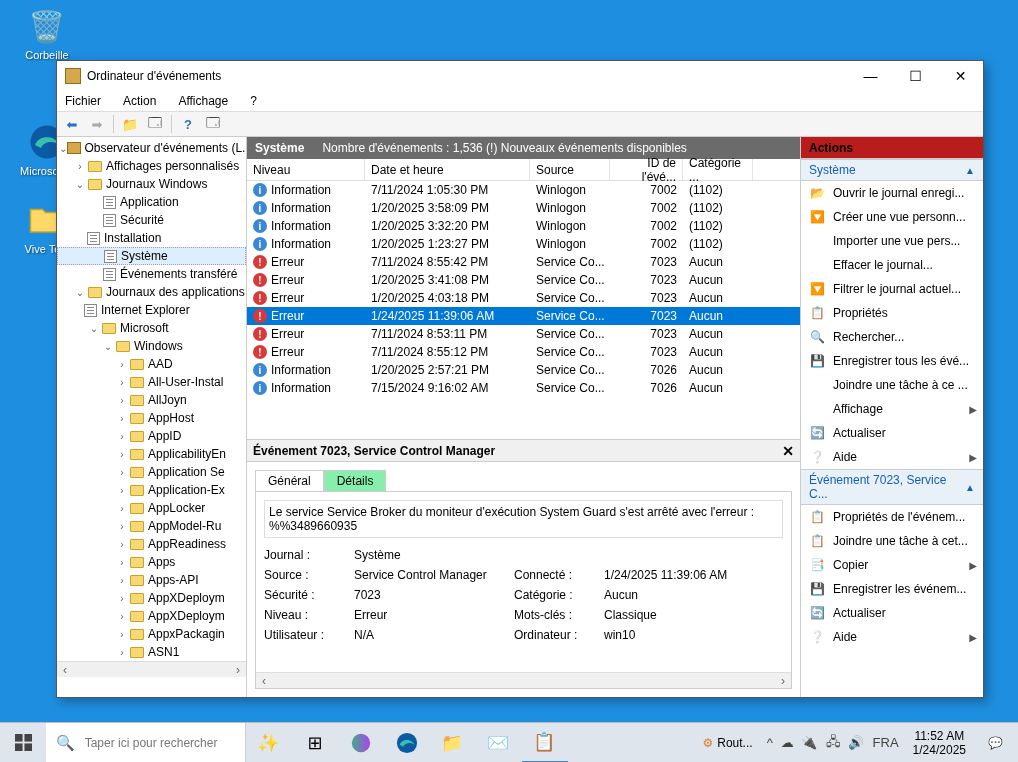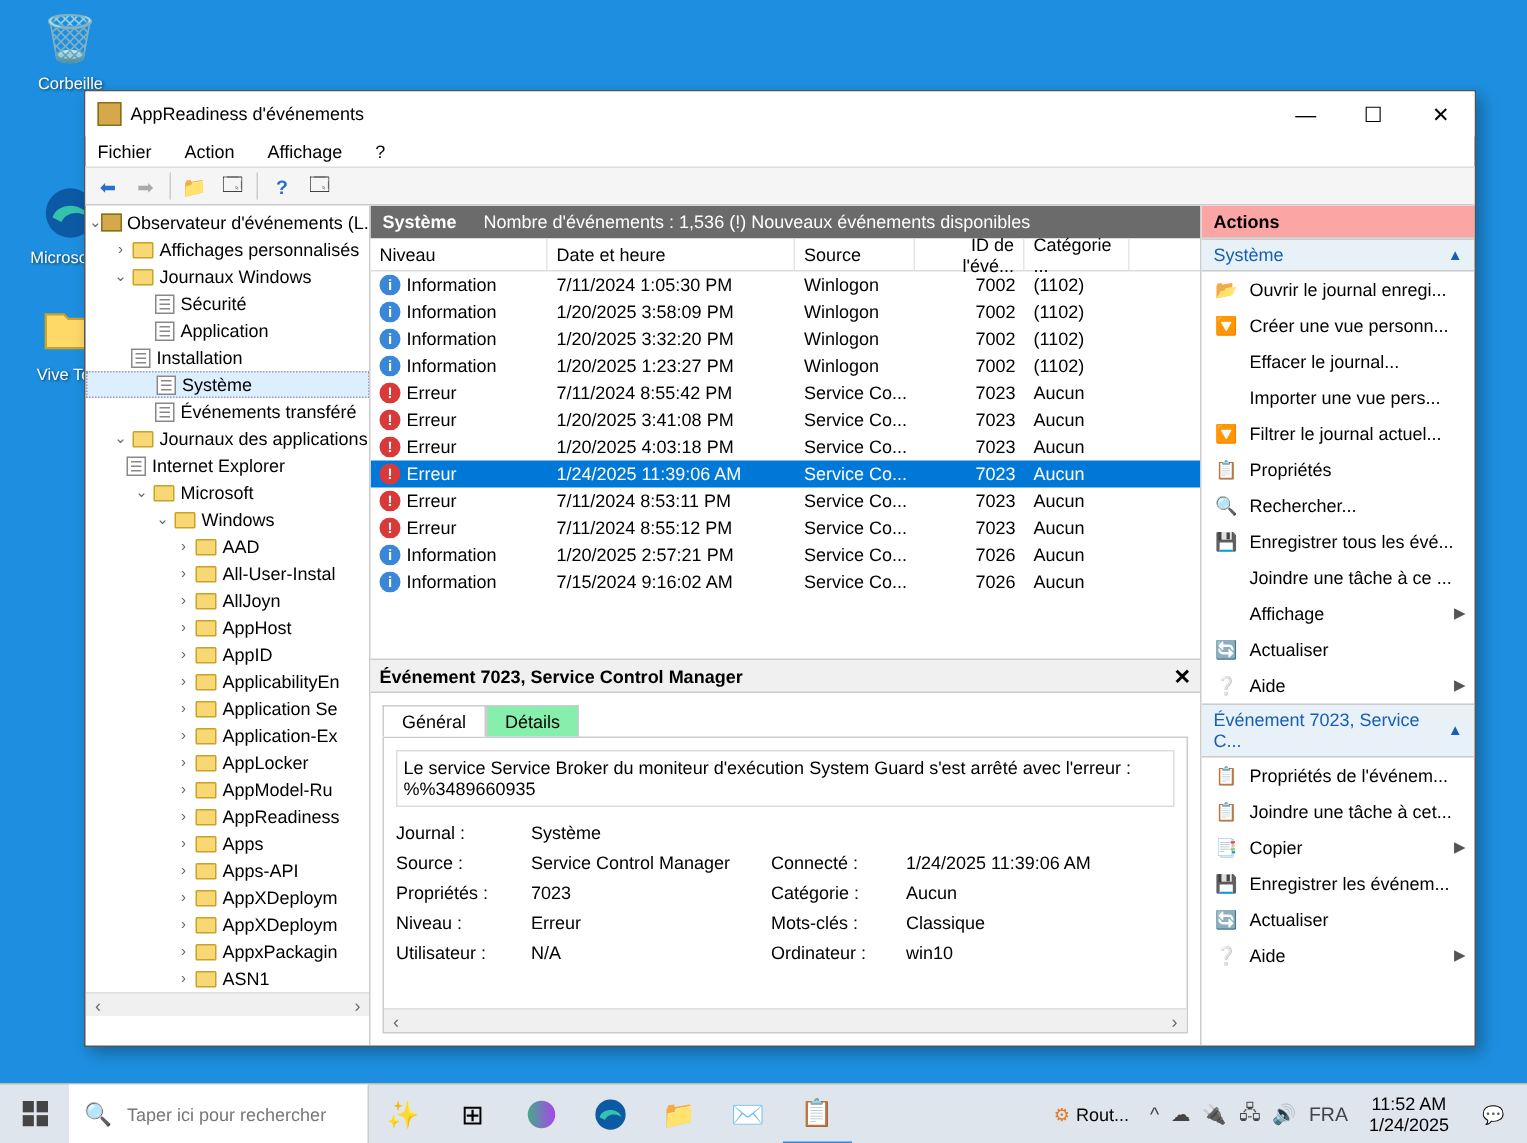--- a/index.html
+++ b/index.html
@@ -60,21 +60,21 @@
 .tab.active { background: #fff; position: relative; z-index: 1; text-align: right; }
 .tab-body { flex: 1; margin: 0 8px 8px; border: 1px solid #ccc; padding: 8px; overflow: auto; position: relative; }
 .detail-msg { border: 1px solid #ddd; padding: 4px; margin-bottom: 10px; }
 .detail-grid { display: grid; grid-template-columns: 90px 160px 90px 1fr; row-gap: 6px; }
 .detail-grid div { overflow: hidden; white-space: nowrap; }
 .detail-scroll { position: absolute; bottom: 0; left: 0; right: 0; height: 16px; display: flex; align-items: center; background: #f0f0f0; border-top: 1px solid #ddd; }
 .detail-scroll .arrow { width: 16px; text-align: center; cursor: pointer; color: #666; }
 
 
 .actions-pane { width: 182px; display: flex; flex-direction: column; overflow: hidden; }
-.actions-title { height: 22px; background: #fca5a5; border-bottom: 1px solid #ccc; padding: 0 8px; display: flex; align-items: center; font-weight: 600; }
+.actions-title { height: 22px; background: #b91c1c; border-bottom: 1px solid #ccc; padding: 0 8px; display: flex; align-items: center; font-weight: 600; }
 .actions-body { flex: 1; overflow-y: auto; }
 .act-section-hdr { background: #e8f0f8; border-top: 1px solid #ccc; border-bottom: 1px solid #ccc; padding: 3px 8px; display: flex; align-items: center; font-weight: 400; color: #1560b3; cursor: pointer; }
 .act-section-hdr .chevron { margin-left: auto; font-size: 10px; }
 .act-item { height: 24px; display: flex; align-items: center; padding: 0 6px 0 8px; cursor: pointer; white-space: nowrap; overflow: hidden; }
 .act-item .ic { width: 18px; height: 16px; margin-right: 6px; display: inline-flex; align-items: center; justify-content: center; flex-shrink: 0; }
 .act-item .arrow { margin-left: auto; font-size: 10px; color: #555; }
 
 
 .hscroll { height: 16px; background: #f0f0f0; border-top: 1px solid #ddd; display: flex; align-items: center; }
 .hscroll .arrow { width: 16px; text-align: center; cursor: pointer; color: #666; }
@@ -115,21 +115,21 @@
     <svg width="36" height="30" viewBox="0 0 24 20">
         <path d="M1 3h8l2 2h12v13H1z" fill="#ffd968" stroke="#c9a227"></path>
       </svg>
   </div>
   <span>Vive To...</span>
 </div>
 
 <div class="win">
   <div class="titlebar">
     <div class="icon"></div>
-    <div class="title">AppReadiness d'événements</div>
+    <div class="title">Ordinateur d'événements</div>
     <div class="btns">
       <div class="btn">―</div>
       <div class="btn">☐</div>
       <div class="btn close">✕</div>
     </div>
   </div>
 
   <div class="menubar">
     <span class="item">Fichier</span>
     <span class="item">Action</span>
@@ -170,27 +170,27 @@
         <span class="node-icon">
             <span class="folder-ic"></span>
           </span>
         <span>Journaux Windows</span>
       </div>
       <div id="jw-children">
           <div class="tree-node" style="padding-left: 44px;">
             <span class="node-icon">
               <span class="log-ic"></span>
             </span>
+            <span>Application</span>
+          </div>
+          <div class="tree-node" style="padding-left: 44px;">
+            <span class="node-icon">
+              <span class="log-ic"></span>
+            </span>
             <span>Sécurité</span>
-          </div>
-          <div class="tree-node" style="padding-left: 44px;">
-            <span class="node-icon">
-              <span class="log-ic"></span>
-            </span>
-            <span>Application</span>
           </div>
           <div class="tree-node" style="padding-left: 28px;">
             <span class="node-icon">
               <span class="log-ic"></span>
             </span>
             <span>Installation</span>
           </div>
           <div class="tree-node selected" style="padding-left: 44px;">
             <span class="node-icon">
               <span class="log-ic"></span>
@@ -510,21 +510,21 @@
           </div>
           <div class="detail-grid">
             <div>Journal :</div>
               <div>Système</div>
               <div></div>
               <div></div>
             <div>Source :</div>
               <div>Service Control Manager</div>
             <div>Connecté :</div>
               <div>1/24/2025 11:39:06 AM</div>
-            <div>Propriétés :</div>
+            <div>Sécurité :</div>
               <div>7023</div>
             <div>Catégorie :</div>
               <div>Aucun</div>
             <div>Niveau :</div>
               <div>Erreur</div>
             <div>Mots-clés :</div>
               <div>Classique</div>
             <div>Utilisateur :</div>
               <div>N/A</div>
             <div>Ordinateur :</div>
@@ -549,25 +549,25 @@
           <div class="act-item">
             <span class="ic">📂</span>
             <span>Ouvrir le journal enregi...</span>
           </div>
           <div class="act-item">
             <span class="ic">🔽</span>
             <span>Créer une vue personn...</span>
           </div>
           <div class="act-item">
             <span class="ic"></span>
+            <span>Importer une vue pers...</span>
+          </div>
+          <div class="act-item">
+            <span class="ic"></span>
             <span>Effacer le journal...</span>
-          </div>
-          <div class="act-item">
-            <span class="ic"></span>
-            <span>Importer une vue pers...</span>
           </div>
           <div class="act-item">
             <span class="ic">🔽</span>
             <span>Filtrer le journal actuel...</span>
           </div>
           <div class="act-item">
             <span class="ic">📋</span>
             <span>Propriétés</span>
           </div>
           <div class="act-item">

